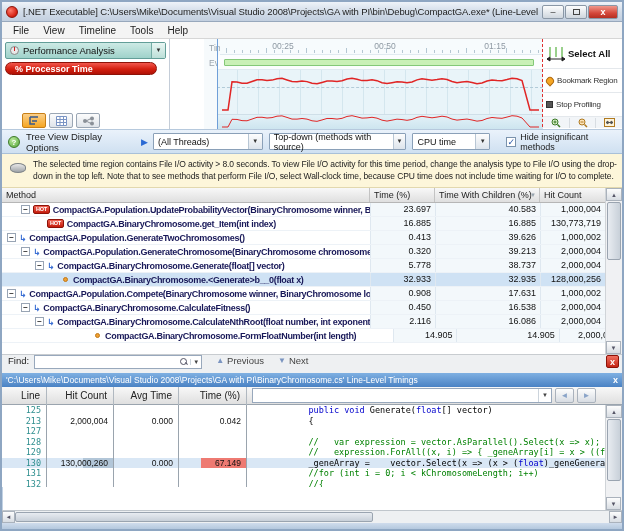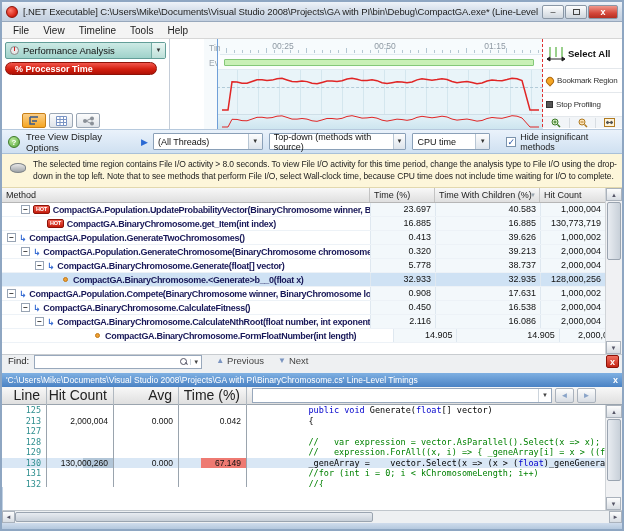--- a/index.html
+++ b/index.html
@@ -135,21 +135,21 @@
   .findclose { margin-left:auto; margin-right:3px; width:13px; height:13px; background:linear-gradient(#f07060,#c42414);
     border:1px solid #8d1208; border-radius:2px; color:#fff; font-size:9px; font-weight:bold; text-align:center; line-height:12px; }
 
   
   .srctitle { position:absolute; left:0; top:371px; width:620px; height:14px;
     background:linear-gradient(#7fb0e2,#4a82c4); color:#fff; font-size:8.5px; line-height:14px; padding-left:4px;
     display:flex; }
   .srcclose { margin-left:auto; margin-right:4px; font-weight:bold; font-size:9px; }
   .srcheader { position:absolute; left:0; top:385px; width:620px; height:18px;
     background:linear-gradient(#f8f8f8,#dfdfdf); border-bottom:1px solid #9aa4ae; display:flex; align-items:center; }
-  .sh { font-size:14px; color:#222; text-align:right; padding-right:6px; border-right:1px solid #b0b8c0; height:18px; line-height:17px; }
+  .sh { font-size:10px; color:#222; text-align:right; padding-right:6px; border-right:1px solid #b0b8c0; height:18px; line-height:17px; }
   .srccombo { width:300px; height:15px; margin-left:5px; background:#fff; border:1px solid #98a8bc; display:flex; }
   .srccombo .dd { margin-left:auto; width:13px; font-size:6px; color:#444; text-align:center; line-height:13px; border-left:1px solid #ccd4dc; }
   .navbtn { width:19px; height:15px; margin-left:3px; background:linear-gradient(#fdfdfd,#d8dde3); border:1px solid #aab2bc;
     border-radius:2px; color:#8aa4c8; font-size:8px; text-align:center; line-height:13px; }
   .srcrows { position:absolute; left:0; top:403px; width:603px; height:82px; background:#fff; overflow:hidden; }
   .srow { display:flex; height:10.5px; }
   .srow.sel { background:#d9e7f5; }
   .sc { font-size:8.5px; text-align:right; padding-right:5px; border-right:1px solid #9aa4ae; position:relative; overflow:hidden; }
   .sc-line { width:45px; color:#2f8f8f; font-family:"DejaVu Sans Mono",monospace; font-size:8.5px; }
   .sc-num { color:#111; }

